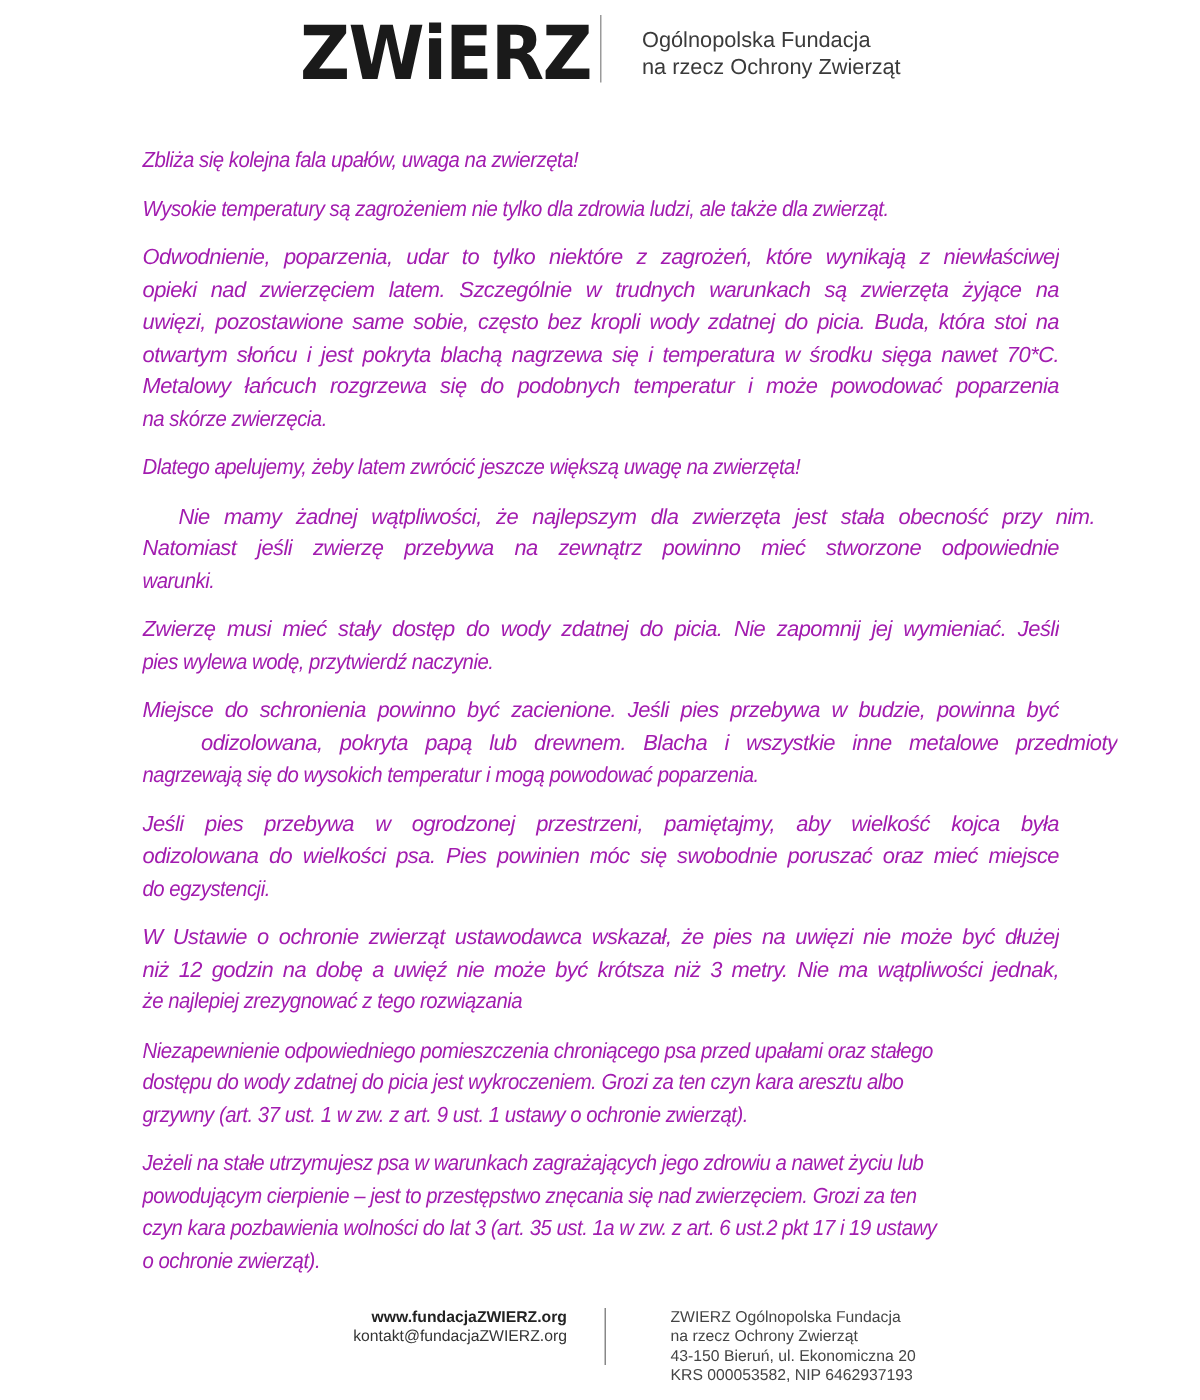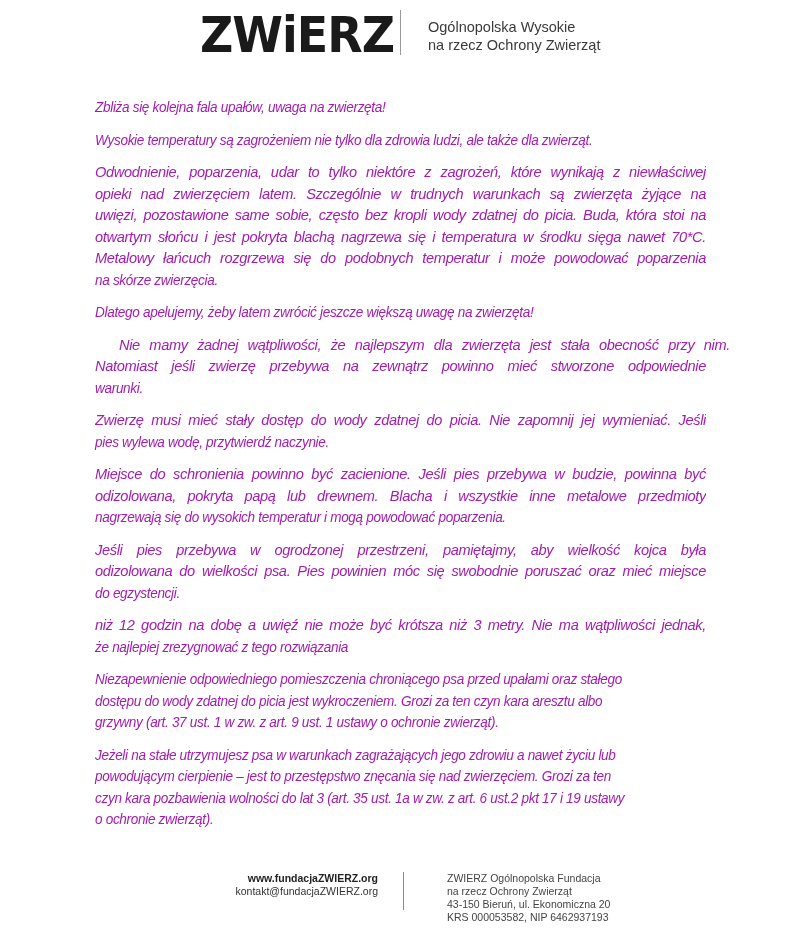--- a/index.html
+++ b/index.html
@@ -39,21 +39,21 @@
   }
   .footer-right div, .footer-left div { white-space: nowrap; margin-left: 20px; }
 </style>
 </head>
 <body>
 
 <div class="header">
   <div class="logo">ZWiERZ</div>
   <div class="header-sep"></div>
   <div class="header-sub">
-    <div>Ogólnopolska Wysokie</div>
+    <div>Ogólnopolska Fundacja</div>
     <div>na rzecz Ochrony Zwierząt</div>
   </div>
 </div>
 
 <div class="content" id="content">
     <div class="para left">
       <span class="line" style="display: block; white-space: nowrap; width: auto; transform: scaleX(0.93); transform-origin: left top;">Zbliża się kolejna fala upałów, uwaga na zwierzęta!</span>
     </div>
     <div class="para left">
       <span class="line" style="display: block; white-space: nowrap; width: auto; transform: scaleX(0.93); transform-origin: left top;">Wysokie temperatury są zagrożeniem nie tylko dla zdrowia ludzi, ale także dla zwierząt.</span>
@@ -73,29 +73,30 @@
       <span class="line full" style="display: block; white-space: normal; width: 611px; text-align: justify; text-align-last: justify; margin-left: 24px;">Nie mamy żadnej wątpliwości, że najlepszym dla zwierzęta jest stała obecność przy nim.</span>
       <span class="line full" style="display: block; white-space: normal; width: 611px; text-align: justify; text-align-last: justify;">Natomiast jeśli zwierzę przebywa na zewnątrz powinno mieć stworzone odpowiednie</span>
       <span class="line" style="display: block; white-space: nowrap; width: auto; transform: scaleX(0.93); transform-origin: left top;">warunki.</span>
     </div>
     <div class="para justify">
       <span class="line full" style="display: block; white-space: normal; width: 611px; text-align: justify; text-align-last: justify;">Zwierzę musi mieć stały dostęp do wody zdatnej do picia. Nie zapomnij jej wymieniać. Jeśli</span>
       <span class="line" style="display: block; white-space: nowrap; width: auto; transform: scaleX(0.93); transform-origin: left top;">pies wylewa wodę, przytwierdź naczynie.</span>
     </div>
     <div class="para justify">
       <span class="line full" style="display: block; white-space: normal; width: 611px; text-align: justify; text-align-last: justify;">Miejsce do schronienia powinno być zacienione.  Jeśli pies przebywa w budzie, powinna być</span>
-      <span class="line full" style="display: block; white-space: normal; width: 611px; text-align: justify; text-align-last: justify;">odizolowana, pokryta papą lub drewnem. Blacha i wszystkie inne metalowe przedmioty</span>
+      <span class="line full" style="display: block; white-space: normal; width: 611px; text-align: justify; text-align-last: justify; margin-left: 39px;">odizolowana, pokryta papą lub drewnem. Blacha i wszystkie inne metalowe przedmioty</span>
       <span class="line" style="display: block; white-space: nowrap; width: auto; transform: scaleX(0.93); transform-origin: left top;">nagrzewają się do wysokich temperatur i mogą powodować poparzenia.</span>
     </div>
     <div class="para justify">
       <span class="line full" style="display: block; white-space: normal; width: 611px; text-align: justify; text-align-last: justify;">Jeśli pies przebywa w ogrodzonej przestrzeni, pamiętajmy, aby wielkość kojca była</span>
       <span class="line full" style="display: block; white-space: normal; width: 611px; text-align: justify; text-align-last: justify;">odizolowana do wielkości psa. Pies powinien móc się swobodnie poruszać oraz mieć miejsce</span>
       <span class="line" style="display: block; white-space: nowrap; width: auto; transform: scaleX(0.93); transform-origin: left top;">do egzystencji.</span>
     </div>
     <div class="para justify">
+      <span class="line full" style="display: block; white-space: normal; width: 611px; text-align: justify; text-align-last: justify;">W Ustawie o ochronie zwierząt ustawodawca wskazał, że pies na uwięzi nie może być dłużej</span>
       <span class="line full" style="display: block; white-space: normal; width: 611px; text-align: justify; text-align-last: justify;">niż 12 godzin na dobę a uwięź nie może być krótsza niż 3 metry. Nie ma wątpliwości jednak,</span>
       <span class="line" style="display: block; white-space: nowrap; width: auto; transform: scaleX(0.93); transform-origin: left top;">że najlepiej zrezygnować z tego rozwiązania</span>
     </div>
     <div class="para left">
       <span class="line full" style="display: block; white-space: nowrap; width: auto; transform: scaleX(0.93); transform-origin: left top;">Niezapewnienie odpowiedniego pomieszczenia chroniącego psa przed upałami oraz stałego</span>
       <span class="line full" style="display: block; white-space: nowrap; width: auto; transform: scaleX(0.93); transform-origin: left top;">dostępu do wody zdatnej do picia jest wykroczeniem. Grozi za ten czyn kara aresztu albo</span>
       <span class="line" style="display: block; white-space: nowrap; width: auto; transform: scaleX(0.93); transform-origin: left top;">grzywny (art. 37 ust. 1 w zw. z art. 9 ust. 1 ustawy o ochronie zwierząt).</span>
     </div>
     <div class="para left">
       <span class="line full" style="display: block; white-space: nowrap; width: auto; transform: scaleX(0.93); transform-origin: left top;">Jeżeli na stałe utrzymujesz psa w warunkach zagrażających jego zdrowiu a nawet życiu lub</span>

